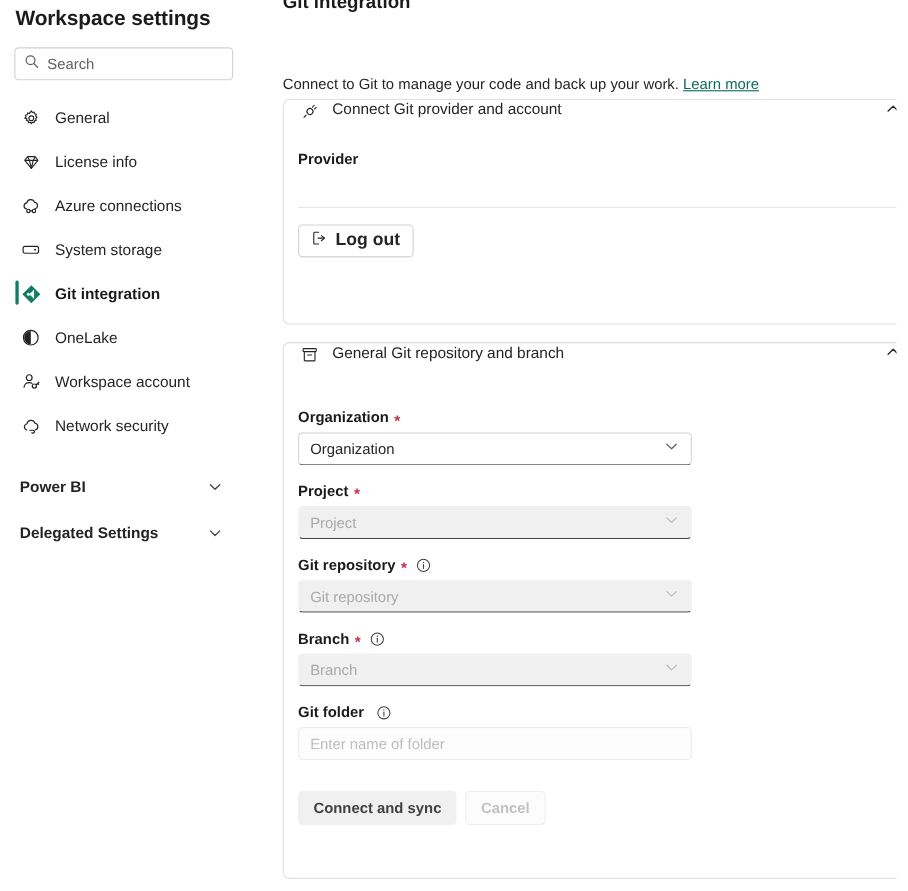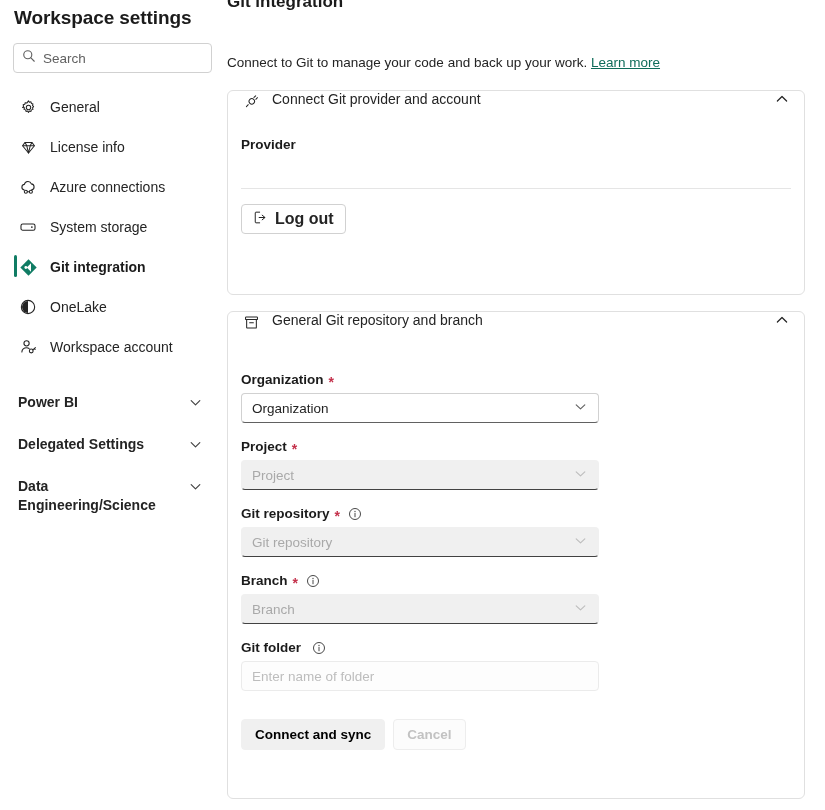--- a/index.html
+++ b/index.html
@@ -3,21 +3,21 @@
 <meta charset="utf-8">
 <style>
   * { box-sizing: border-box; margin: 0; padding: 0; }
   html, body {
     width: 825px; height: 810px;
     background: #ffffff;
     font-family: "Liberation Sans", sans-serif;
     color: #242424;
     overflow: hidden;
   }
-  .app { position: relative; width: 815px; height: 810px; display: flex; }
+  .app { position: relative; width: 815px; height: 810px; display: flex; gap: 30px; }
 
   
   .sidebar {
     width: 225px; flex: 0 0 225px;
     padding: 0;
     background: #ffffff;
     position: relative;
   }
   .page-title {
     font-size: 19px; font-weight: bold; color: #1b1b1b;
@@ -87,21 +87,21 @@
     position: relative;
     padding: 0;
     overflow: hidden;
   }
   .clipped-title {
     position: absolute; top: -8px; left: 2px;
     font-size: 17px; font-weight: bold; color: #1b1b1b;
     white-space: nowrap;
   }
   .intro {
-    position: absolute; top: 55px; left: 2px;
+    position: absolute; top: 69px; left: 2px;
     font-size: 13.5px; color: #242424;
     white-space: nowrap;
   }
   .intro a {
     color: #0f6c5a; text-decoration: underline; cursor: pointer;
   }
 
   .card {
     position: absolute;
     left: 2px; width: 578px;
@@ -183,21 +183,21 @@
     font-family: "Liberation Sans", sans-serif;
     font-size: 13.5px; color: #242424;
     outline: none;
   }
   .txt::placeholder { color: #bdbdbd; opacity: 1; }
 
   .actions { display: flex; gap: 8px; margin-top: 28px; padding-bottom: 4px; }
   .btn-primary-disabled {
     height: 31px; padding: 0 13px;
     border: 1px solid #f0f0f0; border-radius: 4px;
-    background: #f0f0f0; color: #000000;
+    background: #f0f0f0; color: #404040;
     font-family: "Liberation Sans", sans-serif;
     font-size: 13.5px; font-weight: bold;
     cursor: default;
   }
   .btn-secondary-disabled {
     height: 31px; padding: 0 13px;
     border: 1px solid #ededed; border-radius: 4px;
     background: #fcfcfc; color: #c2c2c2;
     font-family: "Liberation Sans", sans-serif;
     font-size: 13.5px; font-weight: bold;
@@ -293,41 +293,42 @@
           <svg width="18" height="18" viewBox="0 0 20 20" fill="none" stroke="#242424" stroke-width="1.2" stroke-linecap="round">
             <circle cx="8.4" cy="5.9" r="2.9"></circle>
             <path d="M3.2 15.6c0-2.9 2.3-4.7 5.2-4.7 1 0 2 .2 2.8.7"></path>
             <circle cx="13.6" cy="14.4" r="2.1"></circle>
             <path d="M15.4 13.3 L18.2 10.6 M17 11.8 L17.9 12.7"></path>
           </svg>
         </span>
         <span class="nav-label">Workspace account</span>
       </div>
 
+      <div class="nav-item">
+        <span class="nav-icon">
+          <svg width="18" height="18" viewBox="0 0 20 20" fill="none" stroke="#242424" stroke-width="1.2" stroke-linecap="round" stroke-linejoin="round">
+            <path d="M5.8 14.2A3.2 3.2 0 0 1 6.2 8a4.1 4.1 0 0 1 7.9-.6 3.5 3.5 0 0 1 .6 6.8"></path>
+            <path d="M9 14.6h3.2a1.5 1.5 0 1 1-1.1 2.5"></path>
+          </svg>
+        </span>
+        <span class="nav-label">Network security</span>
+      </div>
     </div>
 
     <div class="group-list">
       <div class="nav-group">
         <span class="grp-label">Power BI</span>
         <span class="chev">
           <svg width="15" height="15" viewBox="0 0 16 16" fill="none" stroke="#424242" stroke-width="1.25" stroke-linecap="round" stroke-linejoin="round">
               <path d="M3.4 6 L8 10.5 L12.6 6"></path>
             </svg>
         </span>
       </div>
       <div class="nav-group">
         <span class="grp-label">Delegated Settings</span>
-        <span class="chev">
-          <svg width="15" height="15" viewBox="0 0 16 16" fill="none" stroke="#424242" stroke-width="1.25" stroke-linecap="round" stroke-linejoin="round">
-              <path d="M3.4 6 L8 10.5 L12.6 6"></path>
-            </svg>
-        </span>
-      </div>
-      <div class="nav-group">
-        <span class="grp-label">Data Engineering/Science</span>
         <span class="chev">
           <svg width="15" height="15" viewBox="0 0 16 16" fill="none" stroke="#424242" stroke-width="1.25" stroke-linecap="round" stroke-linejoin="round">
               <path d="M3.4 6 L8 10.5 L12.6 6"></path>
             </svg>
         </span>
       </div>
     </div>
   </div>
 
   <div class="content">

